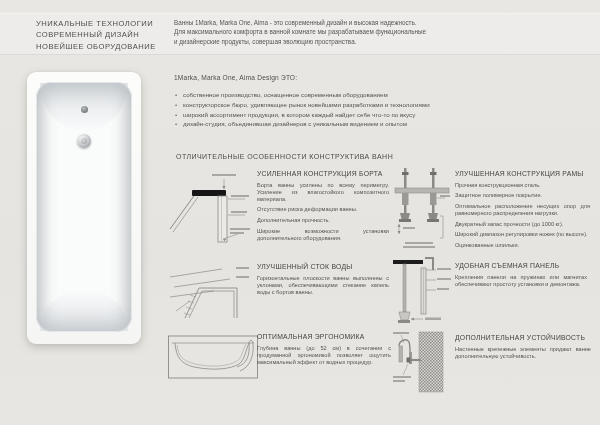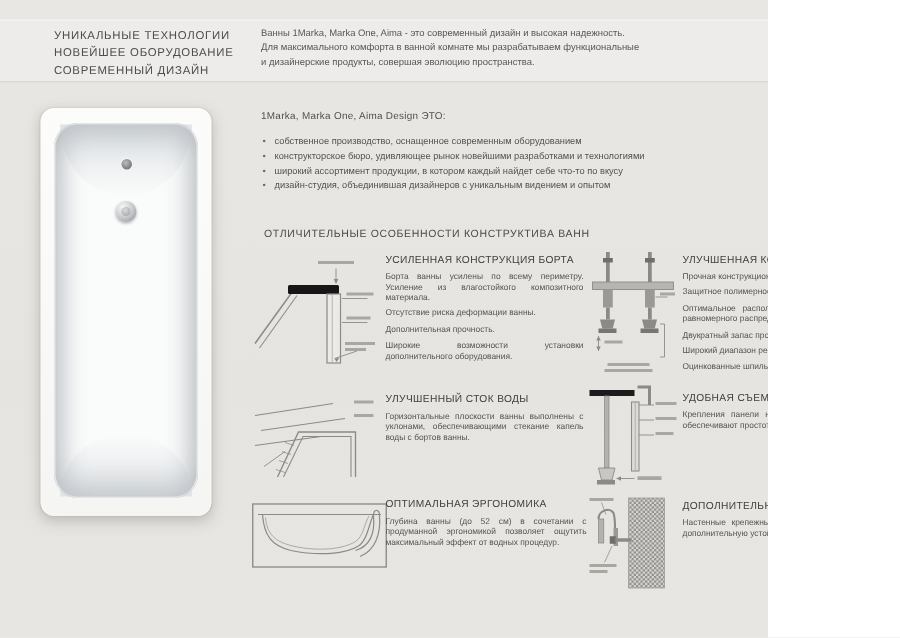--- a/index.html
+++ b/index.html
@@ -1,17 +1,17 @@
 <!DOCTYPE html>
 <html><head>
 <meta charset="utf-8">
 <style>
   html,body{margin:0;padding:0;}
   body{width:600px;height:425px;font-family:"Liberation Sans",sans-serif;}
-  .page{position:relative;width:512px;height:425px;background:#e7e5e1;overflow:hidden;
+  .page{position:relative;width:600px;height:425px;background:#e7e5e1;overflow:hidden;
         background-image:linear-gradient(180deg,#e9e7e3 0%,#e6e4e0 60%,#e8e6e2 100%);}
   
   .band{position:absolute;left:0;top:13px;width:600px;height:40px;background:#edecea;
         border-top:1px solid #f3f2ef;border-bottom:1px solid #dcdad6;}
   .hleft{position:absolute;left:36px;top:18px;color:#4e4d4a;font-size:7.6px;line-height:11.3px;
          letter-spacing:.5px;white-space:nowrap;}
   .hright{position:absolute;left:174px;top:18px;color:#585651;font-size:6.3px;line-height:9.4px;white-space:nowrap;}
   
   .tub{position:absolute;left:27px;top:72px;width:114px;height:272px;background:linear-gradient(180deg,#fcfcfb,#f5f5f3);
        border-radius:9px;box-shadow:0 3px 9px rgba(110,108,100,.35),0 0 1px rgba(120,118,112,.4);}
@@ -46,22 +46,22 @@
   .diag svg{display:block;}
 </style>
 </head>
 <body>
 
 <div class="page">
 
   <div class="band"></div>
   <div class="hleft">
     <div>УНИКАЛЬНЫЕ ТЕХНОЛОГИИ</div>
+    <div>СОВРЕМЕННЫЙ ДИЗАЙН</div>
     <div>НОВЕЙШЕЕ ОБОРУДОВАНИЕ</div>
-    <div>СОВРЕМЕННЫЙ ДИЗАЙН</div>
   </div>
   <div class="hright">
     <div>Ванны 1Marka, Marka One, Aima - это современный дизайн и высокая надежность.</div>
     <div>Для максимального комфорта в ванной комнате мы разрабатываем функциональные</div>
     <div>и дизайнерские продукты, совершая эволюцию пространства.</div>
   </div>
 
   <div class="tub">
     <div class="basin">
       <div class="deckcurve"></div>

